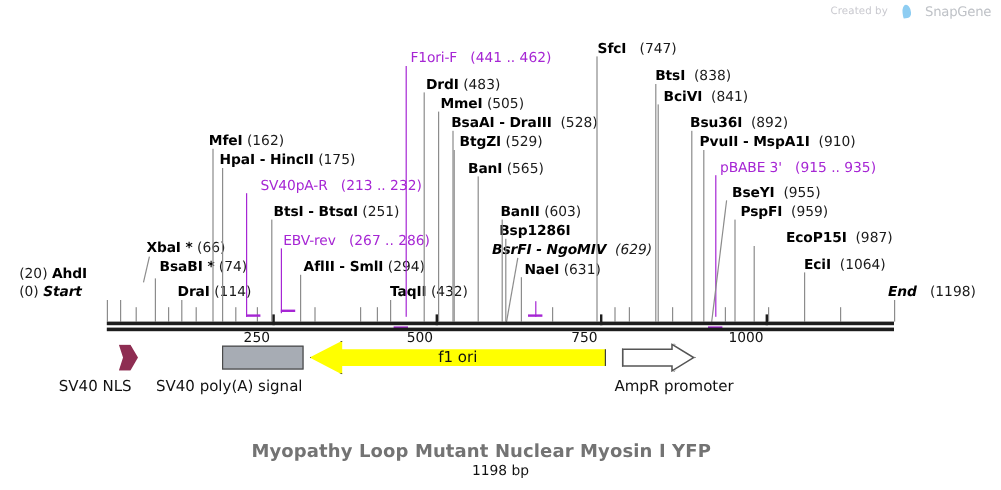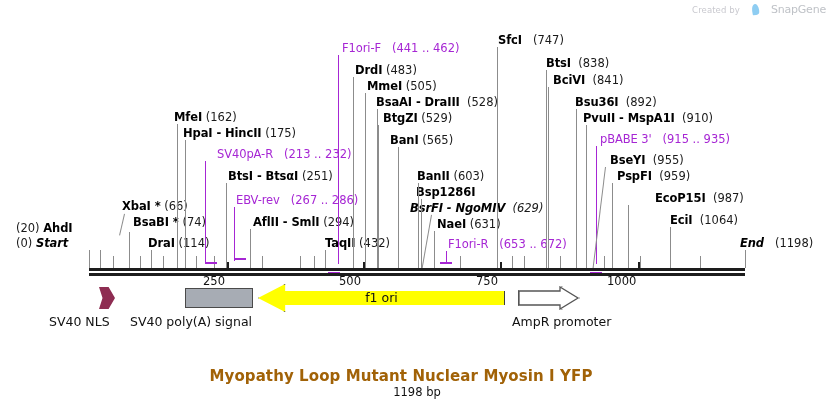--- a/index.html
+++ b/index.html
@@ -77,21 +77,21 @@
     background:#ffffff;border:1px solid #555;box-sizing:border-box;
     clip-path:polygon(0 18%,70% 18%,70% 0,100% 50%,70% 100%,70% 82%,0 82%);
   }
   #ampr-outline{
     position:absolute;left:518px;top:286px;width:62px;height:24px;
   }
 
   
   #title{
     position:absolute;left:0;top:367px;width:802px;text-align:center;
-    font-size:15px;font-weight:bold;color:#a16207;letter-spacing:.1px;
+    font-size:15px;font-weight:bold;color:#737373;letter-spacing:.1px;
   }
   #subtitle{
     position:absolute;left:0;top:385px;width:834px;text-align:center;
     font-size:11.5px;color:#111;
   }
 </style>
 </head>
 <body>
 
 <div id="stage">
@@ -183,24 +183,20 @@
     <span class="nm">Bsp1286I</span>
     <span class="pos"></span>
   </div>
   <div class="lbl" style="left:410px;top:202px;font-style:italic;">
     <span class="nm">BsrFI  -  NgoMIV</span>&nbsp;
     <span class="pos">(629)</span>
   </div>
   <div class="lbl" style="left:437px;top:218px;">
     <span class="nm">NaeI</span>
     <span class="pos">(631)</span>
-  </div>
-  <div class="lbl pr" style="left:448px;top:238px;">
-    <span class="nm">F1ori-R</span>&nbsp;&nbsp;
-    <span class="pos">(653 .. 672)</span>
   </div>
 
   <div class="lbl" style="left:498px;top:34px;">
     <span class="nm">SfcI</span>&nbsp;&nbsp;
     <span class="pos">(747)</span>
   </div>
   <div class="lbl" style="left:546px;top:57px;">
     <span class="nm">BtsI</span>&nbsp;
     <span class="pos">(838)</span>
   </div>

